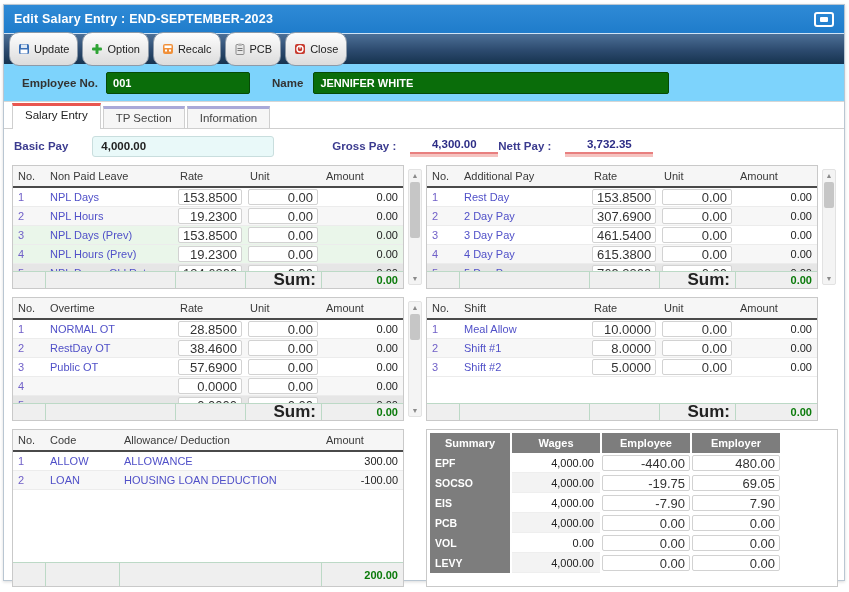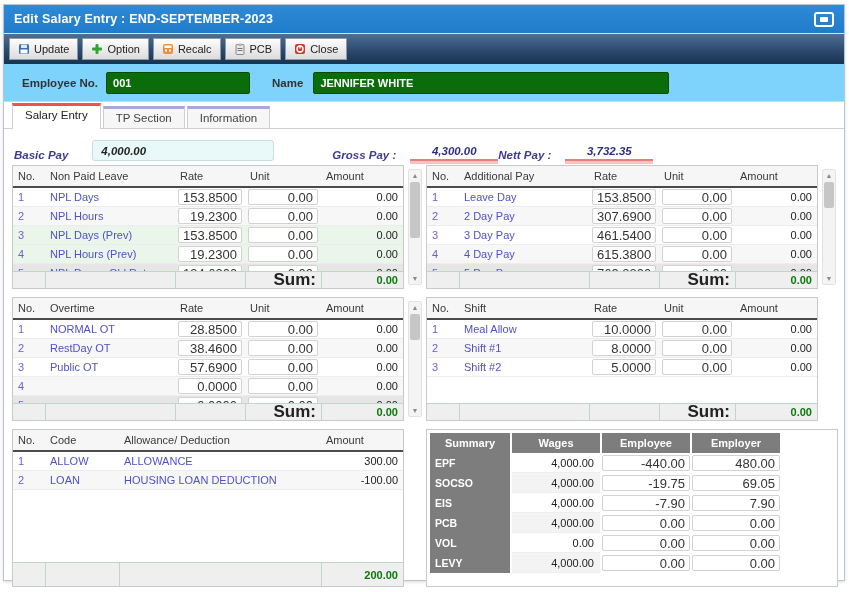--- a/index.html
+++ b/index.html
@@ -13,22 +13,22 @@
   .titlebar { height:29px; background:linear-gradient(#2f8ad6,#1f7ccb); display:flex;
               align-items:center; padding:0 10px; border-bottom:1px solid #cfe3f5; }
   .titlebar .title { color:#fff; font-size:12.5px; font-weight:bold; letter-spacing:.2px; }
   .winbtn { margin-left:auto; width:20px; height:15px; border:2px solid #fff; border-radius:3px;
             display:flex; align-items:center; justify-content:center; cursor:pointer; }
   .winbtn .inner { width:8px; height:5px; background:#fff; border-radius:1px; }
 
   
   .toolbar { height:30px; background:linear-gradient(#4d7097,#2c4a6e 55%,#16334f);
              display:flex; align-items:center; padding:0 5px; gap:4px; }
-  .tbtn { height:22px; display:flex; align-items:center; gap:4px; padding:0 8px;
-          background:linear-gradient(#fdfdfd,#dcdcdc); border:1px solid #8d9aa8; border-radius:0;
+  .tbtn { height:34px; display:flex; align-items:center; gap:4px; padding:0 8px;
+          background:linear-gradient(#fdfdfd,#dcdcdc); border:1px solid #8d9aa8; border-radius:10px;
           font-size:11px; color:#222; cursor:pointer; }
   .tbtn svg { display:block; }
 
   
   .empstrip { height:38px; background:#7dd3fc; display:flex; align-items:center;
               padding:0 18px; border-bottom:1px solid #d6d6d6; }
   .empstrip .lbl { font-size:11.5px; font-weight:bold; color:#333; }
   .greenfield { background:#0a6d0a; border:1px solid #064a06; color:#fff; font-size:11px;
                 font-weight:bold; height:22px; display:flex; align-items:center;
                 padding:0 6px; border-radius:2px; }
@@ -39,21 +39,21 @@
   
   .tabs { display:flex; align-items:flex-end; padding:4px 0 0 8px; border-bottom:1px solid #cfcfcf;
           background:#fff; height:27px; }
   .tab { font-size:11.5px; color:#444; padding:3px 12px 5px; border:1px solid #cfcfcf;
          border-bottom:none; background:#f6f6f6; border-top:3px solid #a9a9d8;
          margin-right:2px; cursor:pointer; height:22px; }
   .tab.active { background:#fff; border-top:3px solid #e9564f; height:26px; position:relative;
                 margin-bottom:-1px; font-weight:normal; color:#222; }
 
   
-  .payrow { display:flex; align-items:flex-end; height:30px; padding:0 10px; margin-top:2px;font-style:italic; }
+  .payrow { display:flex; align-items:center; height:30px; padding:0 10px; margin-top:2px; }
   .paylbl { font-size:11.5px; font-weight:bold; color:#3b3b8f; }
   .basicbox { width:182px; height:21px; margin-left:24px; background:#e9f9f9;
               border:1px solid #c9dede; border-radius:3px; font-size:11.5px; font-weight:bold;
               color:#222; display:flex; align-items:center; padding:0 8px; }
   .grossblk { margin-left:58px; } .nettblk { }
   .payval { display:inline-block; min-width:88px; text-align:center; font-size:11.5px;
             font-weight:bold; color:#2d2d86; padding:0 4px 2px;
             border-bottom:2px solid #e87f7f; box-shadow:0 3px 0 #f5c3c0; margin-left:14px; }
 
   
@@ -288,21 +288,21 @@
           <div class="rt-head">
             <div class="hc c0">No.</div>
             <div class="hc c1">Additional Pay</div>
             <div class="hc c2">Rate</div>
             <div class="hc c3">Unit</div>
             <div class="hc c4">Amount</div>
           </div>
           <div class="rt-view">
             <div class="rt-row">
               <div class="cell c0 numcol">1</div>
-              <div class="cell c1 namecol">Leave Day</div>
+              <div class="cell c1 namecol">Rest Day</div>
               <div class="boxwrap c2">
                 <div class="inbox">153.8500</div>
               </div>
               <div class="boxwrap c3">
                 <div class="inbox">0.00</div>
               </div>
               <div class="cell c4 amtcol">0.00</div>
             </div>
             <div class="rt-row alt">
               <div class="cell c0 numcol">2</div>

